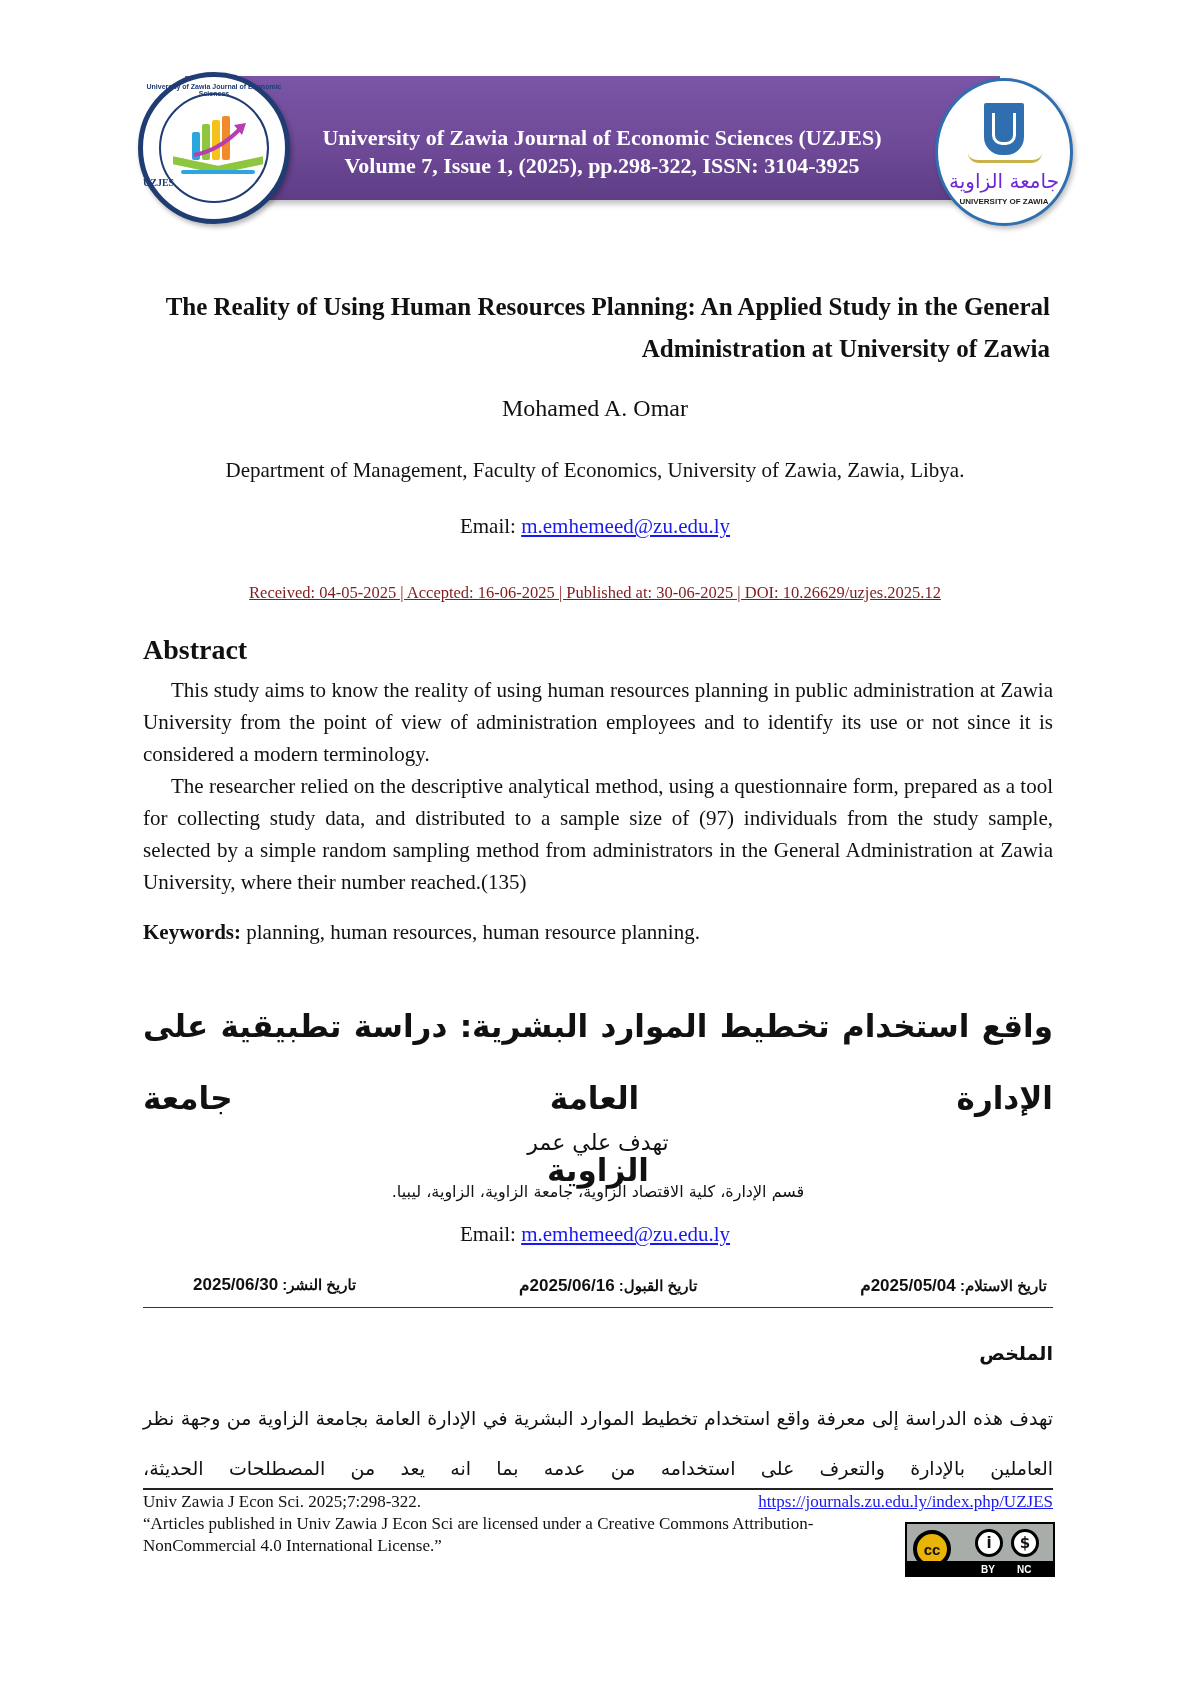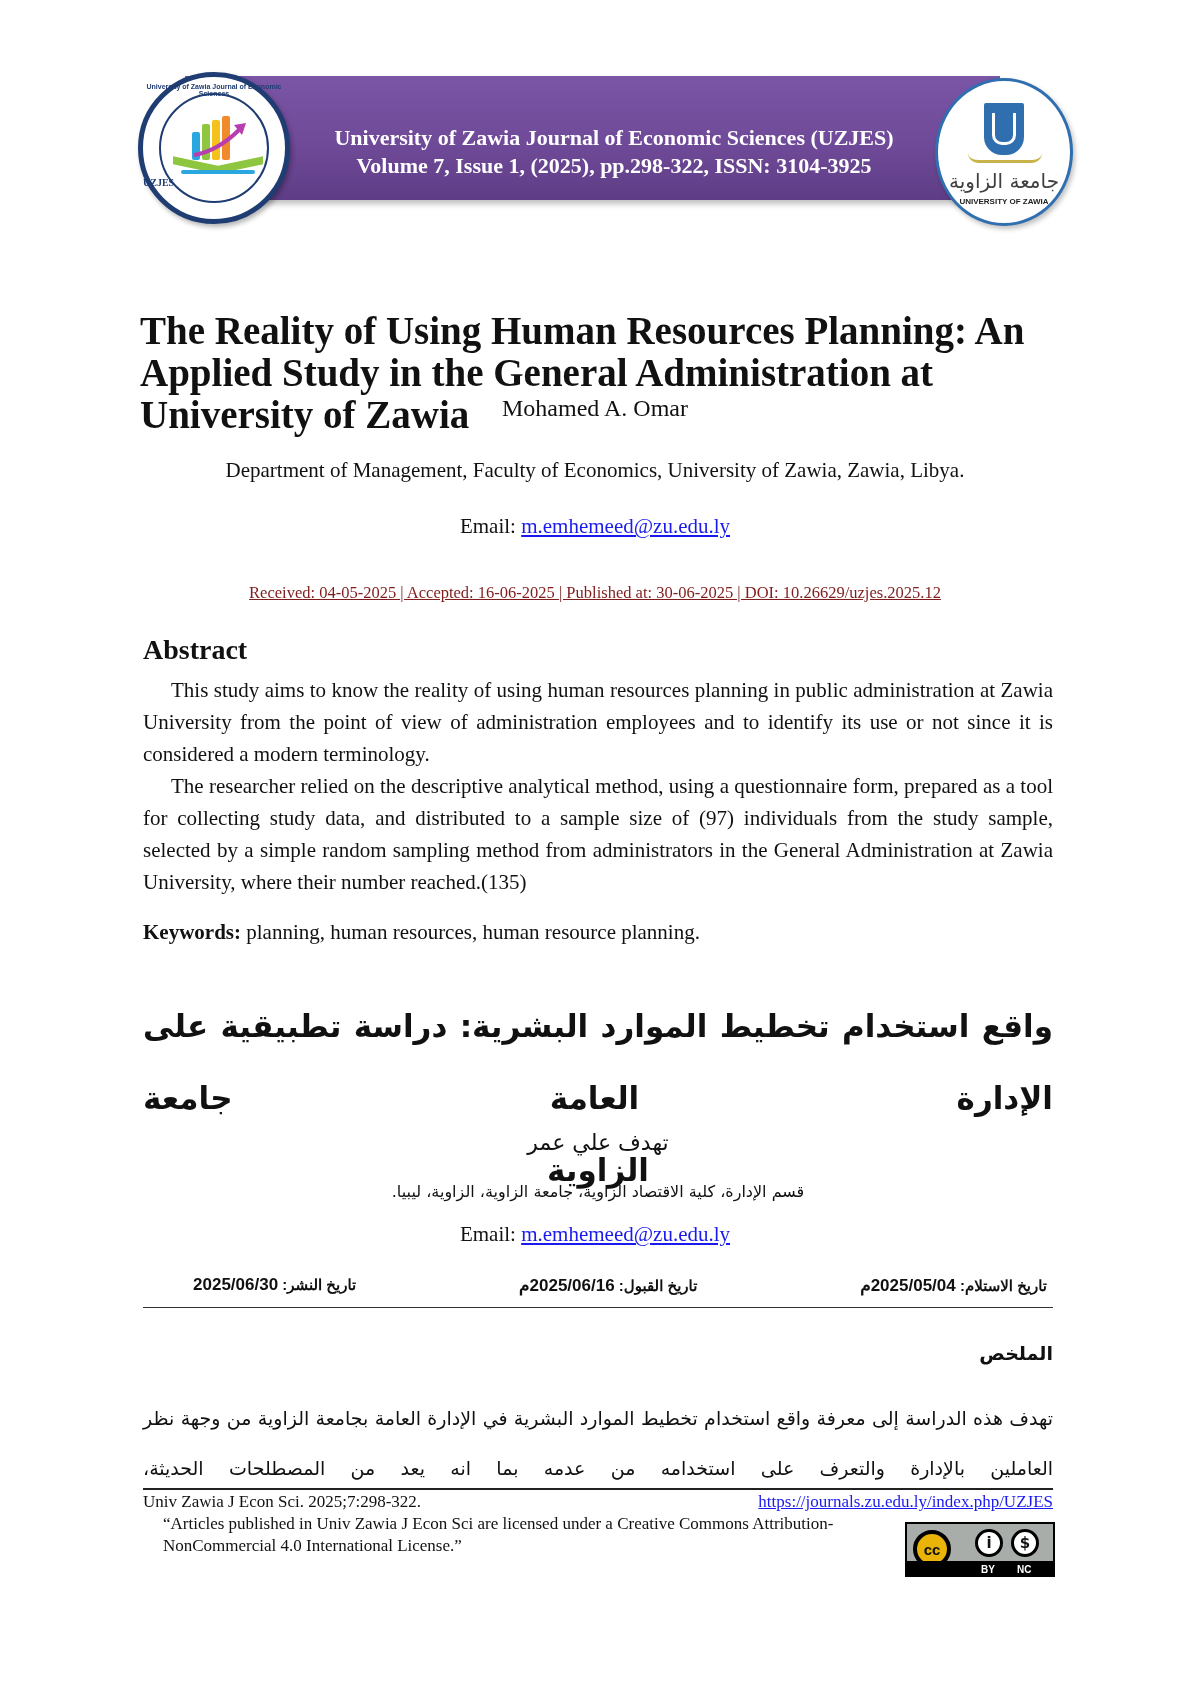--- a/index.html
+++ b/index.html
@@ -6,21 +6,21 @@
   html, body { width: 1190px; height: 1683px; background: #ffffff; }
   body { position: relative; font-family: "Liberation Serif", serif; color: #111; overflow: hidden; }
 
   
   .banner {
     position: absolute; left: 185px; top: 76px; width: 815px; height: 124px;
     background: linear-gradient(180deg, #7b55a6 0%, #6f4a98 55%, #5f3d86 100%);
     box-shadow: 0 4px 6px rgba(0,0,0,0.25);
   }
   .banner-text {
-    position: absolute; left: 304px; top: 124px; width: 620px; text-align: center;
+    position: absolute; left: 292px; top: 124px; width: 620px; text-align: center;
     color: #ffffff; font-family: "Liberation Serif", serif; font-weight: bold;
     font-size: 22px; line-height: 28px;
   }
   .logo-left {
     position: absolute; left: 138px; top: 72px; width: 152px; height: 152px;
     border-radius: 50%; background: #fff; border: 5px solid #1f3c73;
     box-shadow: 2px 3px 5px rgba(0,0,0,0.3);
   }
   .logo-left .inner { position: absolute; left: 16px; top: 16px; width: 110px; height: 110px; border-radius: 50%; border: 2px solid #1f3c73; }
   .logo-left .ring-text {
@@ -43,27 +43,27 @@
     position: absolute; left: 935px; top: 78px; width: 138px; height: 148px;
     border-radius: 50%; background: #fff; border: 3px solid #2f6fb0;
     box-shadow: 2px 3px 5px rgba(0,0,0,0.25);
   }
   .logo-right .shield {
     position: absolute; left: 46px; top: 22px; width: 40px; height: 52px;
     background: #2f6fb0; border-radius: 2px 2px 18px 18px;
   }
   .logo-right .shield i { position: absolute; left: 8px; top: 10px; width: 24px; height: 32px; border: 3px solid #fff; border-top: none; border-radius: 0 0 10px 10px; }
   .logo-right .wing { position: absolute; left: 30px; top: 72px; width: 74px; height: 10px; border-bottom: 3px solid #c9b24a; border-radius: 0 0 40px 40px; }
-  .logo-right .ar { position: absolute; left: 0; width: 100%; top: 88px; text-align: center; font-size: 20px; color: #404040; font-family: "DejaVu Sans", sans-serif; }
+  .logo-right .ar { position: absolute; left: 0; width: 100%; top: 88px; text-align: center; font-size: 20px; color: #6d28d9; font-family: "DejaVu Sans", sans-serif; }
   .logo-right .en { position: absolute; left: 0; width: 100%; top: 116px; text-align: center; font-size: 8px; color: #222; font-family: "Liberation Sans", sans-serif; font-weight: bold; }
 
   
   .title {
-    position: absolute; left: 140px; top: 286px; width: 910px; text-align: left;
-    font-size: 39px; line-height: 42px; font-weight: bold; font-family: "Liberation Serif", serif; margin-top: 24px;
+    position: absolute; left: 140px; top: 286px; width: 910px; text-align: right;
+    font-size: 25px; line-height: 42px; font-weight: bold; font-family: "Liberation Serif", serif;
   }
   .author { position: absolute; left: 140px; top: 395px; width: 910px; text-align: center; font-size: 24px; }
   .affil { position: absolute; left: 140px; top: 458px; width: 910px; text-align: center; font-size: 21px; }
   .email-en { position: absolute; left: 140px; top: 514px; width: 910px; text-align: center; font-size: 21px; }
   a.link { color: #1a1aee; text-decoration: underline; }
   .dates-en {
     position: absolute; left: 140px; top: 583px; width: 910px; text-align: center;
     font-size: 16.5px; text-decoration: underline; color: #7f1d1d;
   }
 
@@ -99,21 +99,21 @@
   .ar-abs-body {
     position: absolute; left: 143px; top: 1393px; width: 910px; direction: rtl;
     font-family: "DejaVu Sans", sans-serif; font-size: 19px; line-height: 50px;
     text-align: justify; text-align-last: justify;
   }
 
   
   .rule2 { position: absolute; left: 143px; top: 1488px; width: 910px; height: 2px; background: #222; }
   .foot-cite { position: absolute; left: 143px; top: 1492px; font-size: 17px; }
   .foot-url { position: absolute; right: 137px; top: 1492px; font-size: 17px; }
-  .foot-license { position: absolute; left: 143px; top: 1513px; width: 720px; font-size: 17px; line-height: 22px; margin-left: 20px; }
+  .foot-license { position: absolute; left: 143px; top: 1513px; width: 720px; font-size: 17px; line-height: 22px; }
   .cc-badge {
     position: absolute; left: 905px; top: 1522px; width: 150px; height: 55px;
     background: #a9ada9; border: 2px solid #000;
   }
   .cc-badge .strip { position: absolute; left: 0; bottom: 0; width: 100%; height: 14px; background: #000; }
   .cc-badge .strip span { position: absolute; bottom: 0; color: #fff; font-family: "Liberation Sans", sans-serif; font-weight: bold; font-size: 10px; }
   .cc-badge .cc {
     position: absolute; left: 6px; top: 6px; width: 38px; height: 38px; border-radius: 50%;
     background: #eab308; border: 4px solid #000; font-family: "Liberation Sans", sans-serif; font-weight: bold;
     font-size: 15px; display: flex; align-items: center; justify-content: center;

